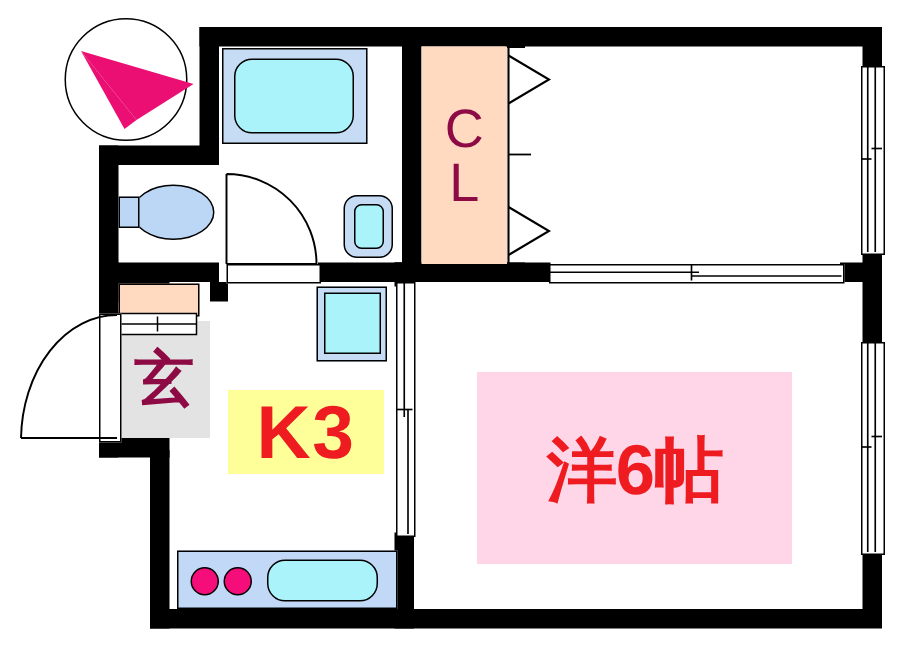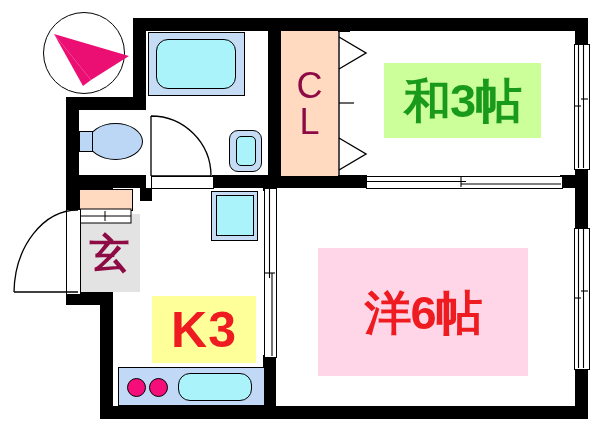--- a/index.html
+++ b/index.html
@@ -147,23 +147,20 @@
     <span>L</span>
   </div>
 
   <svg class="doorsym" style="left:338px;top:31px;width:30px;height:145px;" viewBox="0 0 30 145">
     <line x1="1" y1="0" x2="1" y2="145" stroke="#000" stroke-width="1.4"></line>
     <polyline points="1,6 28,22 1,38" fill="none" stroke="#000" stroke-width="1.4"></polyline>
     <polyline points="1,107 28,123 1,139" fill="none" stroke="#000" stroke-width="1.4"></polyline>
     <line x1="1" y1="72" x2="16" y2="72" stroke="#000" stroke-width="1.2"></line>
   </svg>
 
-  <div class="labelbox lbl-wa" style="left:384px;top:63px;width:157px;height:75px;">
-    <span>和3帖</span>
-  </div>
 
   <div class="winpanel" style="left:574px;top:44px;width:14px;height:124px;"></div>
   <svg class="doorsym" style="left:574px;top:44px;width:14px;height:124px;" viewBox="0 0 14 124">
     <line x1="4.5" y1="0" x2="4.5" y2="124" stroke="#000" stroke-width="1.1"></line>
     <line x1="9.5" y1="0" x2="9.5" y2="124" stroke="#000" stroke-width="1.1"></line>
     <line x1="0" y1="62" x2="7" y2="62" stroke="#000" stroke-width="1.1"></line>
     <line x1="7" y1="55" x2="14" y2="55" stroke="#000" stroke-width="1.1"></line>
   </svg>
 
   <div class="winpanel" style="left:366px;top:176px;width:195px;height:11px;"></div>
@@ -202,21 +199,21 @@
     <line x1="0" y1="7" x2="52" y2="7" stroke="#000" stroke-width="1"></line>
     <line x1="26" y1="2" x2="26" y2="12" stroke="#000" stroke-width="1"></line>
   </svg>
 
   <div class="winpanel" style="left:66px;top:209px;width:13px;height:84px;"></div>
   <svg class="arc" style="left:14px;top:210px;width:66px;height:84px;" viewBox="0 0 66 84">
     <path d="M64,0 A64,84 0 0 0 0,82" fill="none" stroke="#000" stroke-width="1.3"></path>
     <line x1="0" y1="82" x2="64" y2="82" stroke="#000" stroke-width="1.3"></line>
   </svg>
 
-  <div class="labelbox lbl-k3" style="left:152px,top:0;left:152px;top:260px;width:104px;height:67px;margin-top:36px;">
+  <div class="labelbox lbl-k3" style="left:152px,top:0;left:152px;top:260px;width:104px;height:56px;">
     <span>K3</span>
   </div>
 
   <div class="kwin-outer" style="left:211px;top:191px;width:45px;height:48px;"></div>
   <div class="kwin-inner" style="left:216px;top:195px;width:36px;height:39px;"></div>
 
   <div class="counter" style="left:118px;top:367px;width:145px;height:37px;"></div>
   <div class="burner" style="left:127px;top:378px;width:17px;height:17px;"></div>
   <div class="burner" style="left:149px;top:378px;width:17px;height:17px;"></div>
   <div class="sink-basin" style="left:178px;top:373px;width:72px;height:26px;"></div>

